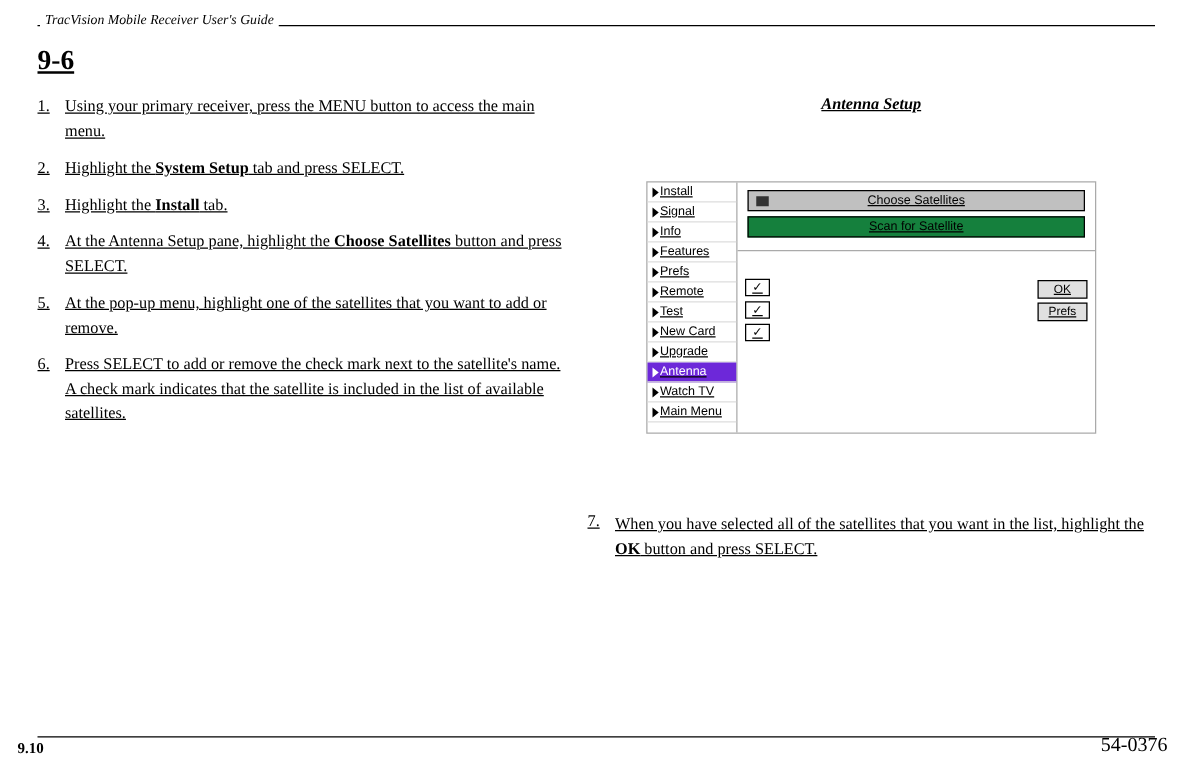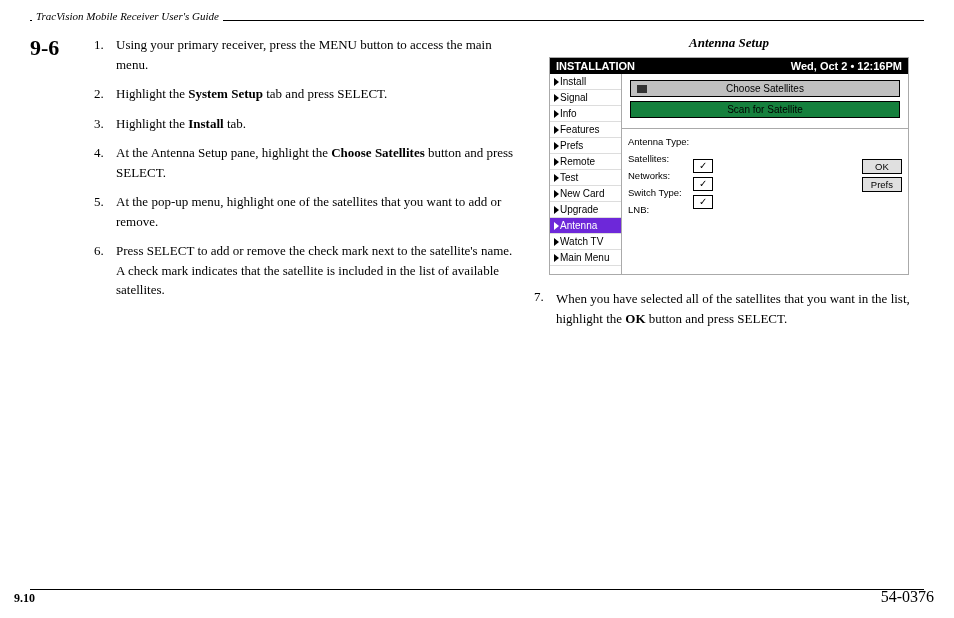--- a/index.html
+++ b/index.html
@@ -63,21 +63,22 @@
     }
 
     
     .content {
       position: absolute;
       top: 35px;
       left: 30px;
       right: 30px;
       bottom: 40px;
       display: flex;
-      flex-direction: row;
+      flex-direction: column;
+      text-decoration: underline;
     }
 
     
     .title-section {
       display: flex;
       align-items: flex-start;
       margin-bottom: 14px;
     }
 
     .chapter-num {
@@ -105,20 +106,21 @@
       flex: 0 0 420px;
       font-size: 13px;
       line-height: 1.5;
     }
 
     .right-col {
       flex: 1;
       display: flex;
       flex-direction: column;
       align-items: center;
+      gap: 48px;
     }
 
     .intro-text {
       margin-bottom: 16px;
       line-height: 1.55;
     }
 
     .steps {
       list-style: none;
       padding: 0;
@@ -360,24 +362,20 @@
           <span class="step-num">6.</span>
           <span class="step-text">Press SELECT to add or remove the check mark next to the satellite's name. A check mark indicates that the satellite is included in the list of available satellites.</span>
         </li>
       </ol>
     </div>
 
     <div class="right-col">
       <div class="antenna-label">Antenna Setup</div>
 
       <div class="ui-frame">
-        <div class="ui-titlebar">
-          <span>INSTALLATION</span>
-          <span>Wed, Oct 2 • 12:16PM</span>
-        </div>
         <div class="ui-body">
           <div class="ui-sidebar">
             <div class="ui-sidebar-item">Install</div>
             <div class="ui-sidebar-item">Signal</div>
             <div class="ui-sidebar-item">Info</div>
             <div class="ui-sidebar-item">Features</div>
             <div class="ui-sidebar-item">Prefs</div>
             <div class="ui-sidebar-item">Remote</div>
             <div class="ui-sidebar-item">Test</div>
             <div class="ui-sidebar-item">New Card</div>
@@ -390,27 +388,20 @@
             <div class="ui-buttons-panel">
               <div class="ui-btn highlighted">
                 <span class="ui-btn-icon"></span>
                 <span>Choose Satellites</span>
               </div>
               <div class="ui-btn">
                 <span>Scan for Satellite</span>
               </div>
             </div>
             <div class="ui-info-panel">
-              <div class="ui-labels">
-                <div>Antenna Type:</div>
-                <div>Satellites:</div>
-                <div>Networks:</div>
-                <div>Switch Type:</div>
-                <div>LNB:</div>
-              </div>
               <div style="flex:1; display:flex; flex-direction:column; gap:2px; justify-content:center; margin-top:18px;">
                 <div class="ui-check-row">
                   <div class="ui-check-box">✓</div>
                 </div>
                 <div class="ui-check-row">
                   <div class="ui-check-box">✓</div>
                 </div>
                 <div class="ui-check-row">
                   <div class="ui-check-box">✓</div>
                 </div>

